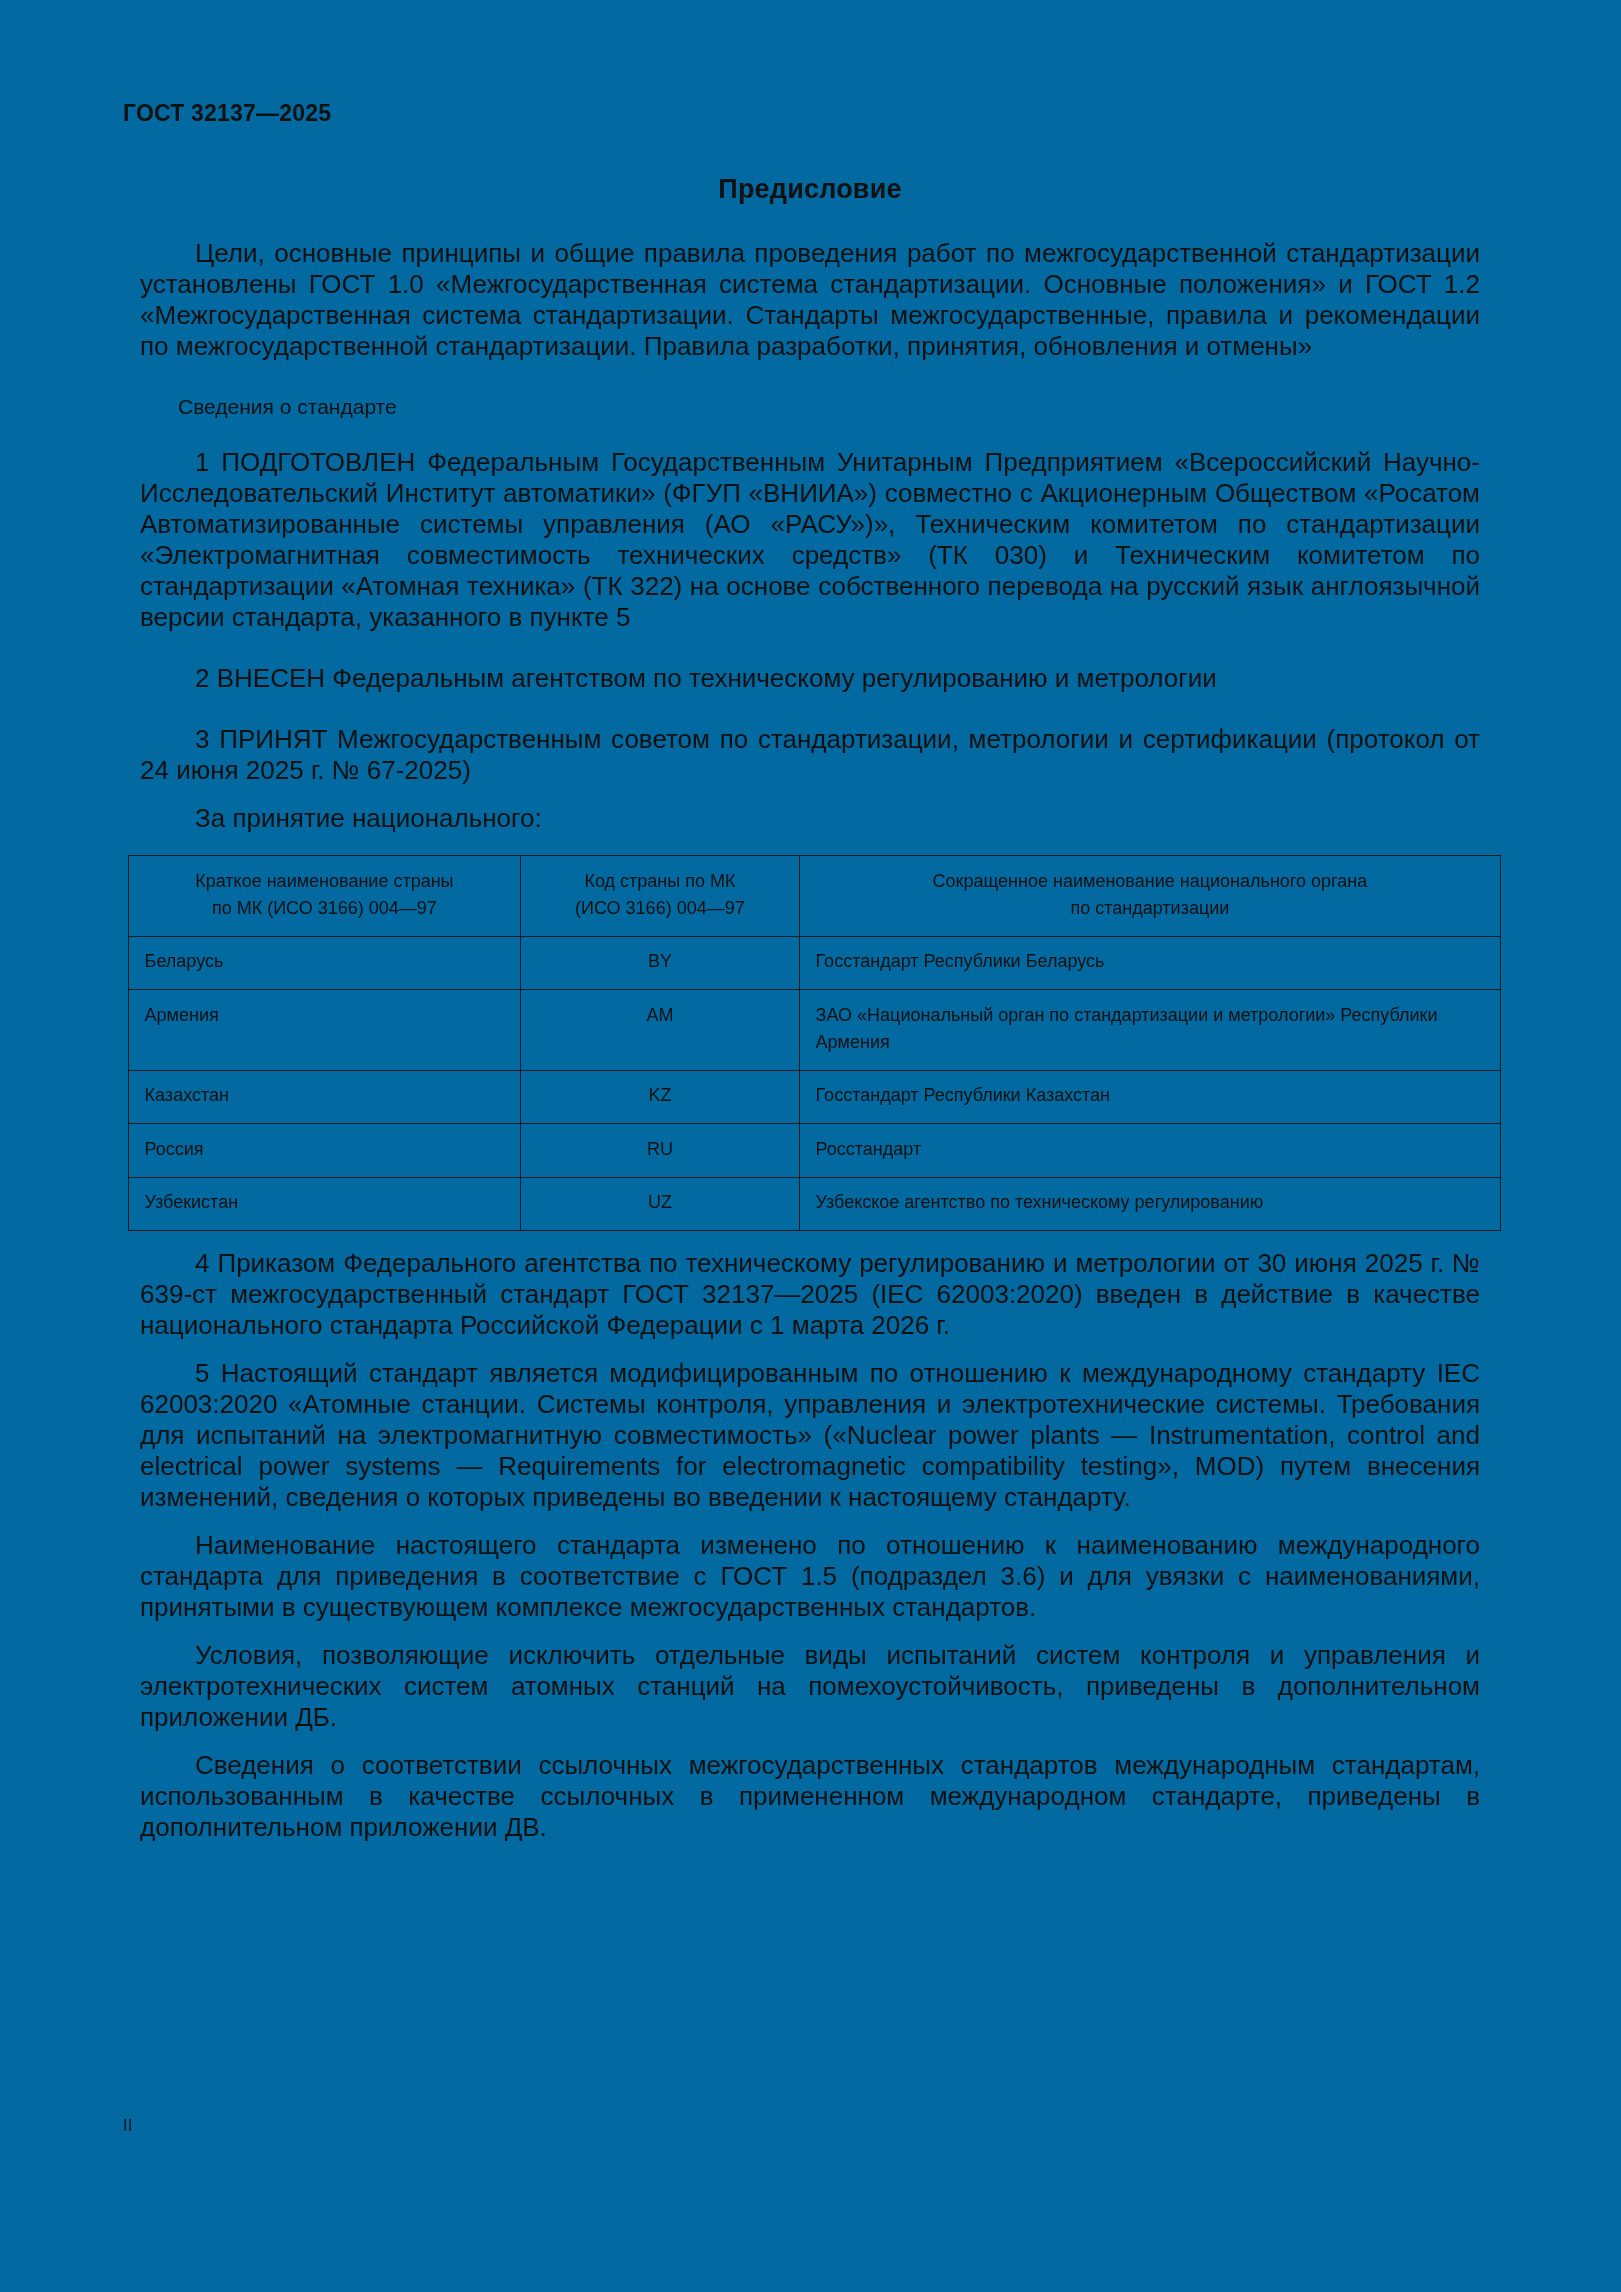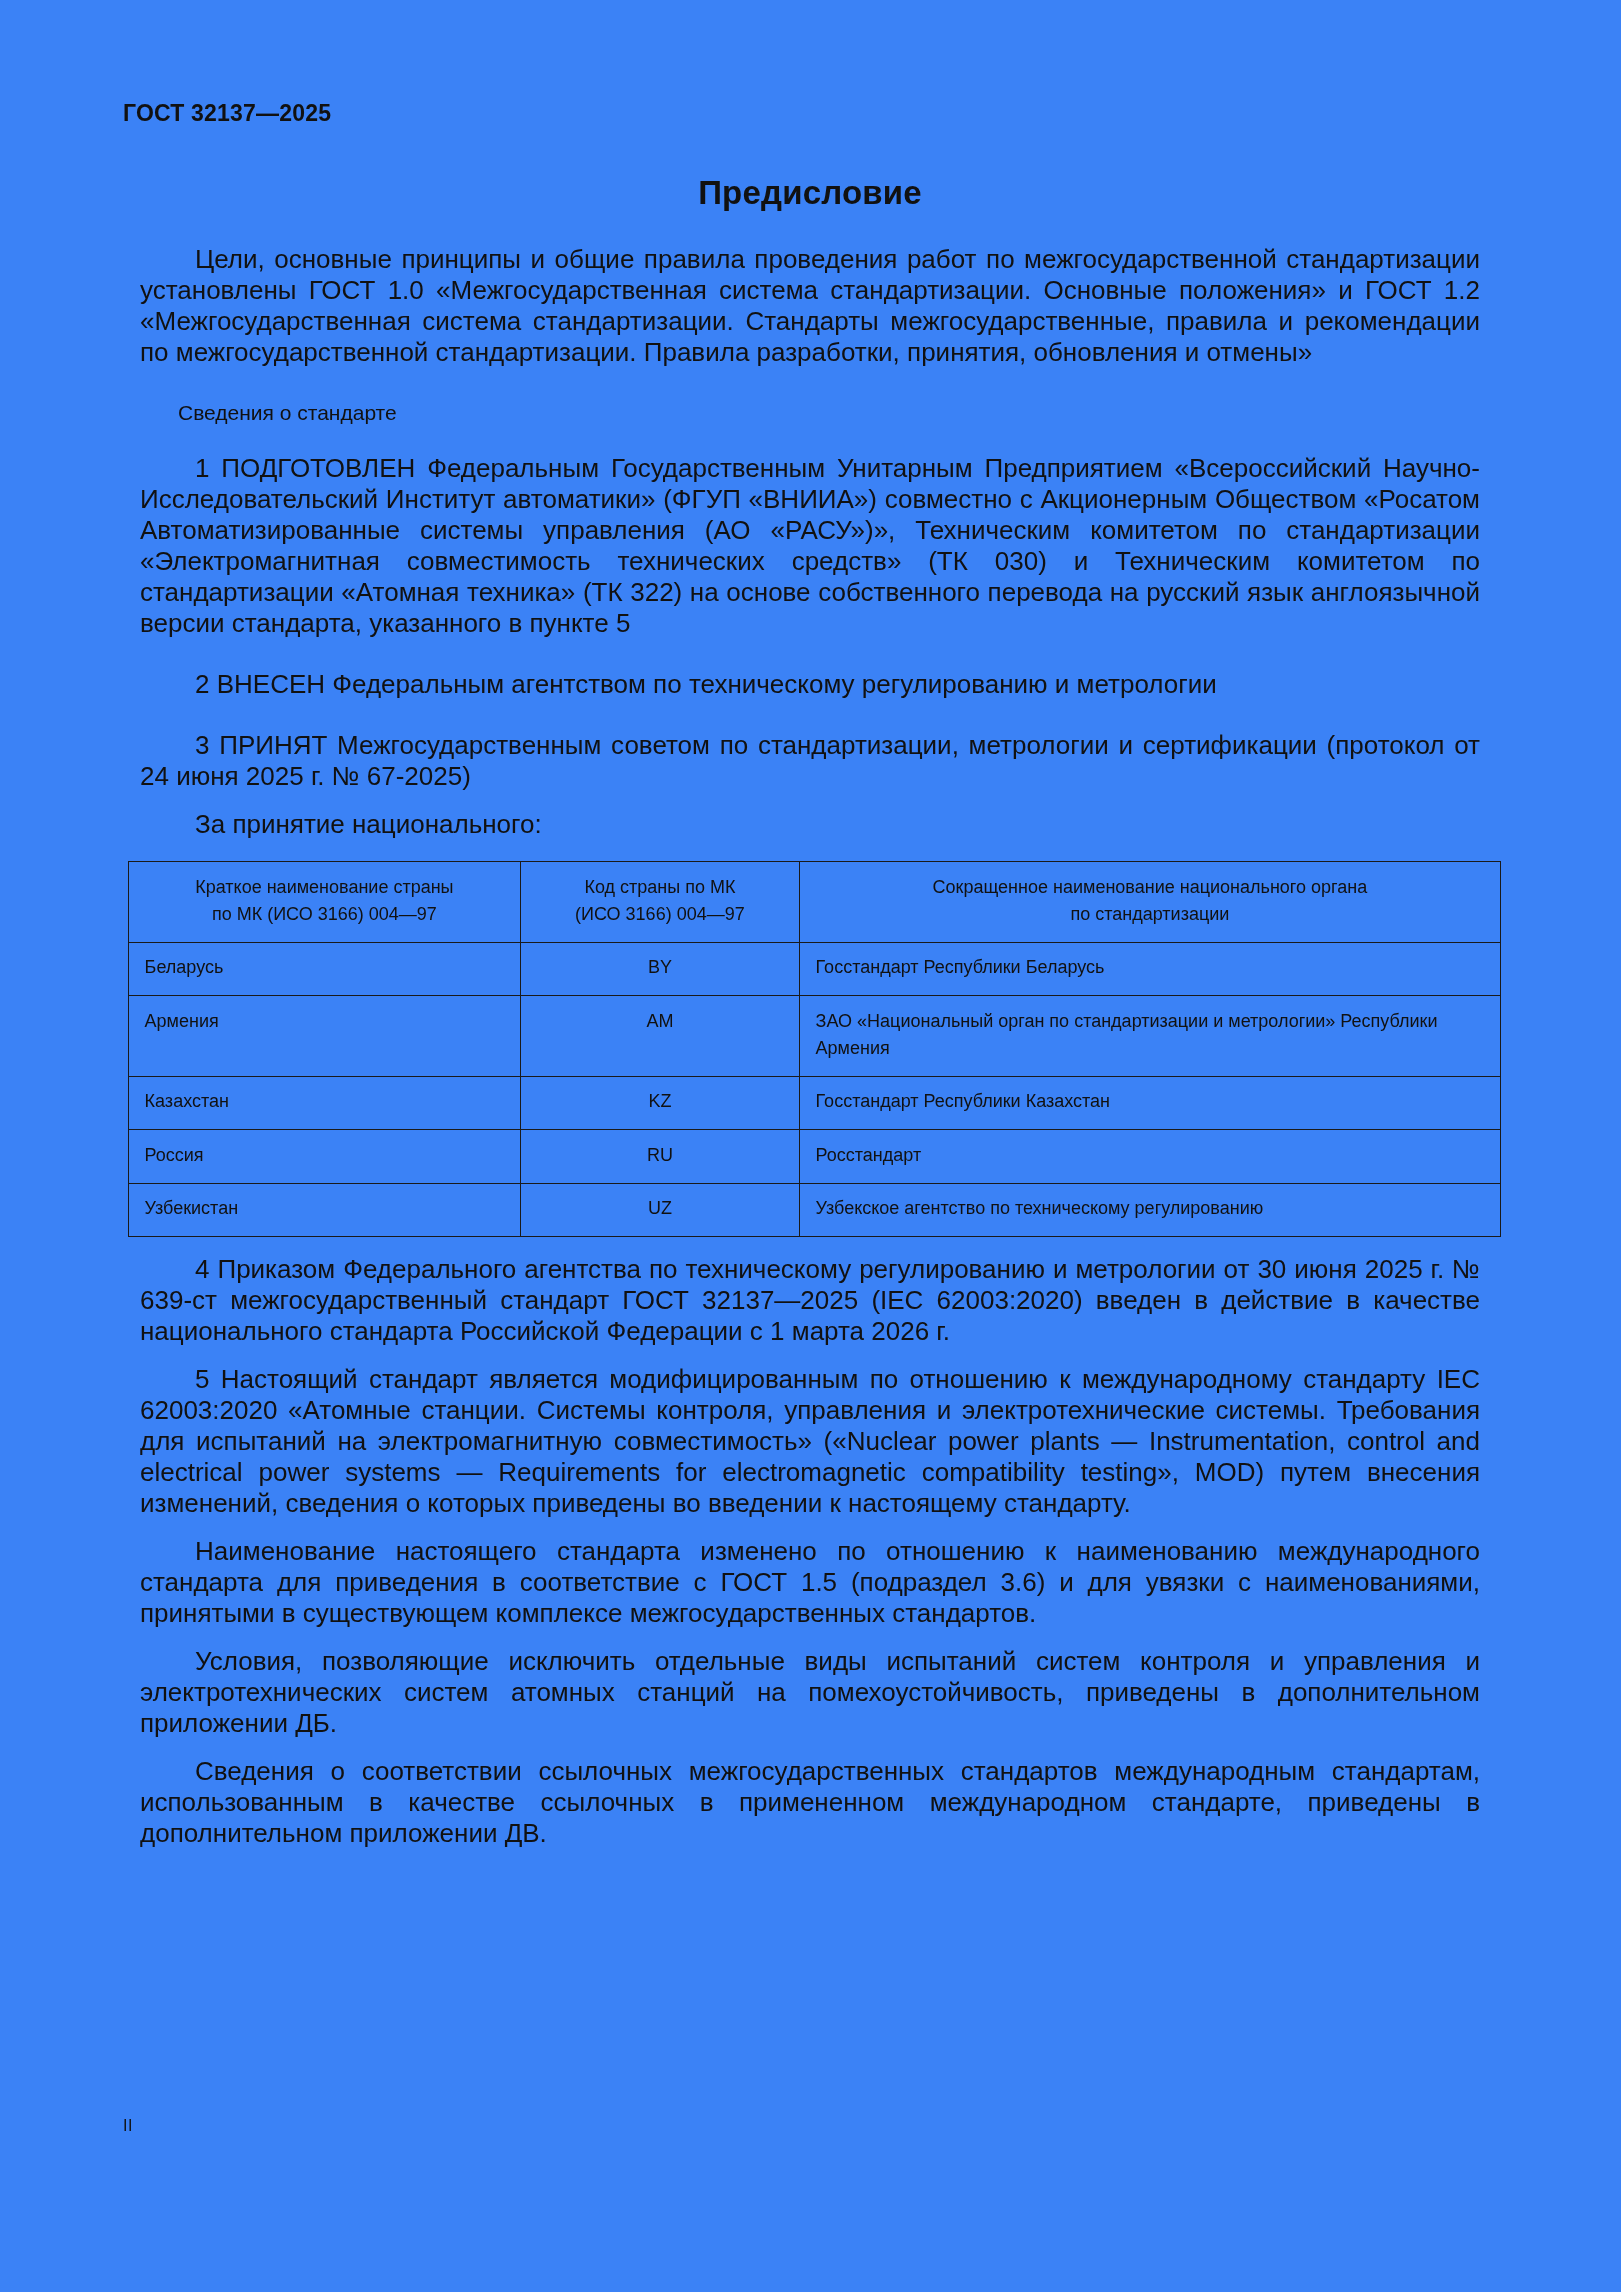--- a/index.html
+++ b/index.html
@@ -11,21 +11,21 @@
   body {
     font-family: "Liberation Sans", "DejaVu Sans", sans-serif;
     color: #101010;
     -webkit-font-smoothing: antialiased;
   }
   .page {
     position: relative;
     width: 1621px;
     height: 2293px;
     margin: 0 auto;
-    background: #3b82f6;
+    background: #0369a1;
     box-sizing: border-box;
     padding: 102px 123px 0 123px;
     overflow: hidden;
   }
   .page-inner {
     width: 1374px;
   }
 
   
   .running-head {
@@ -33,21 +33,21 @@
     font-weight: bold;
     letter-spacing: 0.2px;
     line-height: 1;
     margin: 0 0 51px 0;
     color: #111;
   }
 
   
   .doc-title {
     text-align: center;
-    font-size: 33px;
+    font-size: 27px;
     font-weight: bold;
     line-height: 1;
     margin: 0 0 35px 0;
     letter-spacing: 0.2px;
     color: #111;
   }
 
   
   p.body {
     font-size: 26px;

